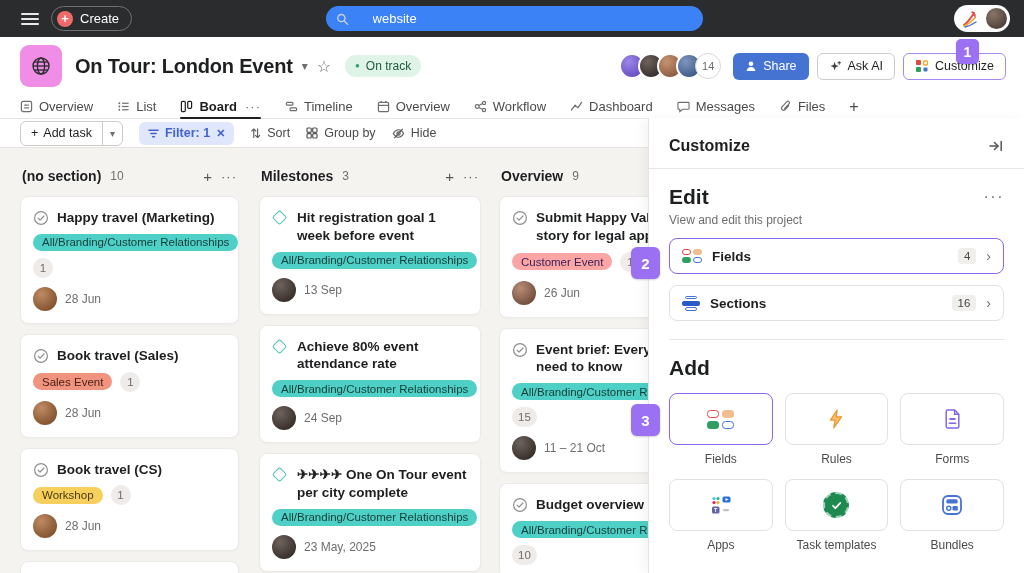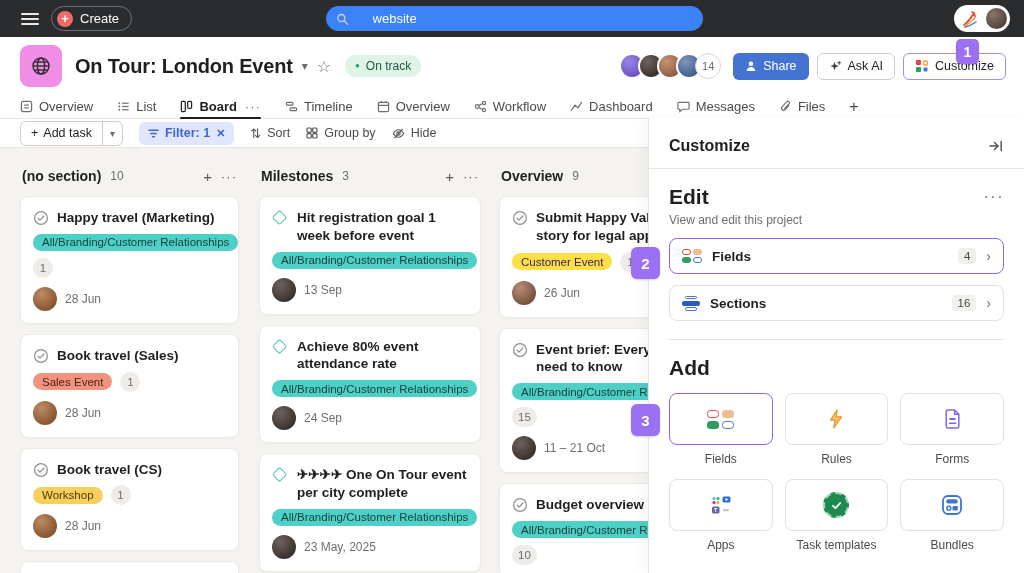--- a/index.html
+++ b/index.html
@@ -77,21 +77,21 @@
   .card { background:#fff; border:1px solid #eceae7; border-radius:8px; box-shadow:0 1px 2px rgba(0,0,0,0.03); padding:12px; cursor:pointer; }
   .crow { display:flex; align-items:center; gap:8px; margin-top:7px; }
   .crow:first-child { margin-top:0; align-items:flex-start; }
   .ctitle { font-size:13.5px; font-weight:600; color:#1e1f21; line-height:1.32; }
   .ico-check, .ico-diamond { flex:0 0 auto; margin-top:1px; }
   .ico-diamond { width:11px; height:11px; border:1.6px solid #54c3b4; border-radius:2.5px; transform:rotate(45deg); margin:3px 4px 0 2px; }
   .tag { font-size:11.5px; padding:2.5px 9px; border-radius:11px; color:#24342f; white-space:nowrap; }
   .tag-teal { background:#4ed0c6; color:#143d3a; }
   .tag-salmon { background:#f0937f; color:#4d2018; }
   .tag-yellow { background:#f7cf5c; color:#4d3c0d; }
-  .tag-purple { background:#fde047; color:#3a2159; }
+  .tag-purple { background:#fca5a5; color:#3a2159; }
   .cnt { min-width:20px; height:20px; border-radius:10px; background:#eeebe8; color:#6d6e6f; font-size:11.5px; display:inline-flex; align-items:center; justify-content:center; padding:0 6px; }
   .meta { margin-top:9px; }
   .cavatar { width:24px; height:24px; border-radius:50%; flex:0 0 auto; cursor:pointer; }
   .cav-a { background:radial-gradient(circle at 35% 30%, #c08a63, #6e431f); }
   .cav-b { background:radial-gradient(circle at 35% 30%, #6e625c, #261f1c); }
   .cav-c { background:radial-gradient(circle at 35% 30%, #b98d77, #5c3a2a); }
   .cdate { font-size:12px; color:#6d6e6f; }
 
   
   .panel { position:absolute; top:118px; left:648px; right:0; bottom:0; background:#fff; border-left:1px solid #e6e3e0; box-shadow:-5px 0 10px rgba(0,0,0,0.04); z-index:40; }

